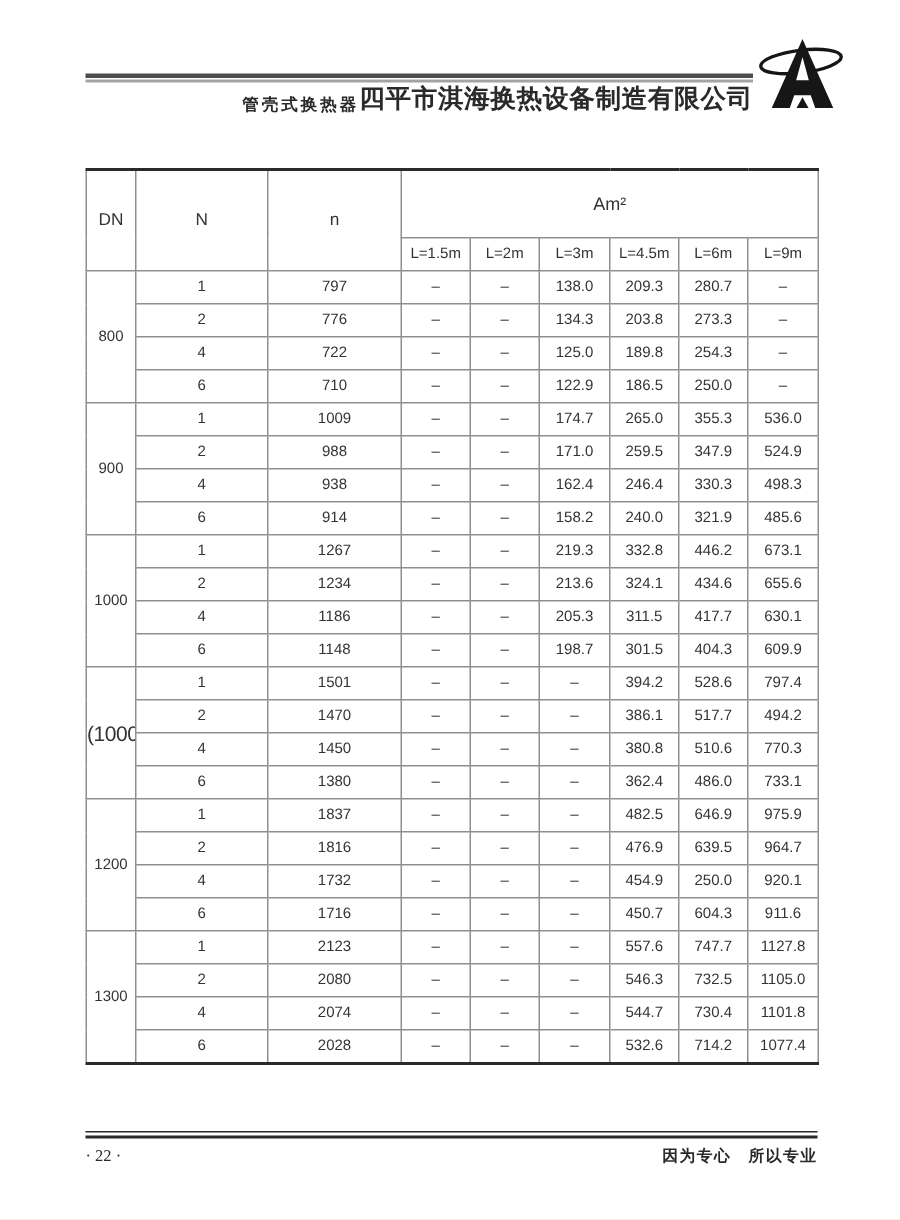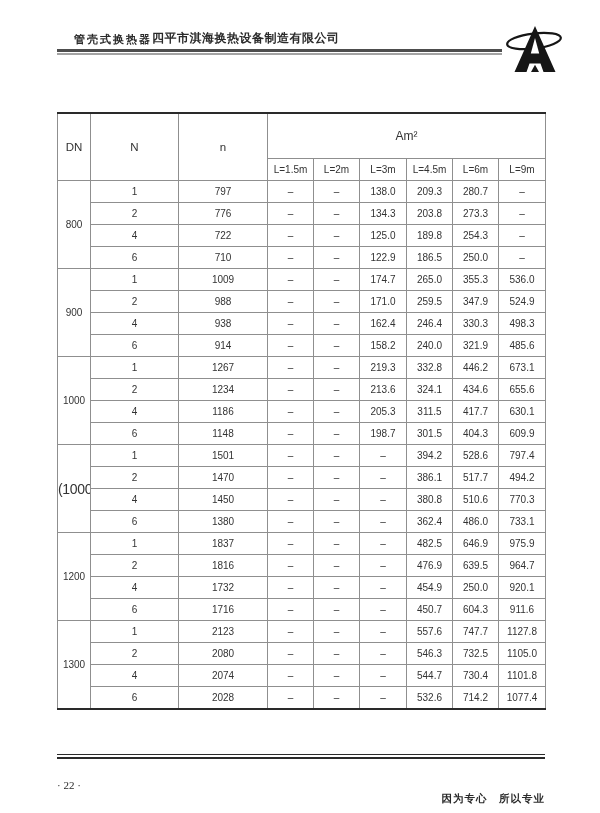--- a/index.html
+++ b/index.html
@@ -3,25 +3,25 @@
 <meta charset="utf-8">
 <style>
   html,body{margin:0;padding:0;background:#e8e8e8;}
   .page{
     position:relative;width:600px;height:813px;background:#ffffff;
     font-family:"Liberation Sans","DejaVu Sans",sans-serif;color:#222;
     overflow:hidden;margin:0 auto;
   }
   
   .header-row{
-    position:absolute;top:30px;left:74px;width:445px;
-    display:flex;justify-content:flex-start;align-items:flex-end;
+    position:absolute;top:30px;left:57px;width:445px;
+    display:flex;justify-content:flex-end;align-items:flex-end;
   }
   .doc-title{font-size:11px;font-weight:bold;letter-spacing:2px;color:#2a2a2a;}
-  .company-name{font-size:12px;font-weight:bold;letter-spacing:0.5px;color:#2a2a2a;}
+  .company-name{font-size:17px;font-weight:bold;letter-spacing:0.5px;color:#2a2a2a;margin-top:24px;}
   .header-rule{position:absolute;top:49px;left:57px;width:445px;}
   .header-rule .bar1{height:3px;background:#4d4d4d;}
   .header-rule .bar2{height:2px;background:#a3a3a3;margin-top:1px;}
   .logo{position:absolute;top:23px;left:504px;width:64px;height:54px;}
   
   .table-title{
     position:absolute;top:96px;left:57px;font-size:11px;font-weight:bold;
     letter-spacing:0.5px;color:#1f1f1f;
   }
   
@@ -43,21 +43,21 @@
   td.dn-cell.small{font-size:14px;letter-spacing:-0.3px;margin-left:31px;}
   
   .footer-rule{position:absolute;top:754px;left:57px;width:488px;}
   .footer-rule .bar1{height:1px;background:#2a2a2a;}
   .footer-rule .bar2{height:2px;background:#2a2a2a;margin-top:2px;}
   .footer-row{
     position:absolute;top:764px;left:57px;width:488px;
     display:flex;justify-content:space-between;align-items:center;
   }
   .page-number{font-family:"Liberation Serif","DejaVu Serif",serif;font-size:11px;color:#2a2a2a;}
-  .slogan{font-size:10.5px;font-weight:bold;letter-spacing:1px;color:#2a2a2a;margin-top:28px;}
+  .slogan{font-size:10.5px;font-weight:bold;letter-spacing:1px;color:#2a2a2a;}
 </style>
 </head>
 <body>
 
 <div class="page">
 
   <div class="header-row">
     <span class="doc-title">管壳式换热器</span>
     <span class="company-name">四平市淇海换热设备制造有限公司</span>
   </div>

